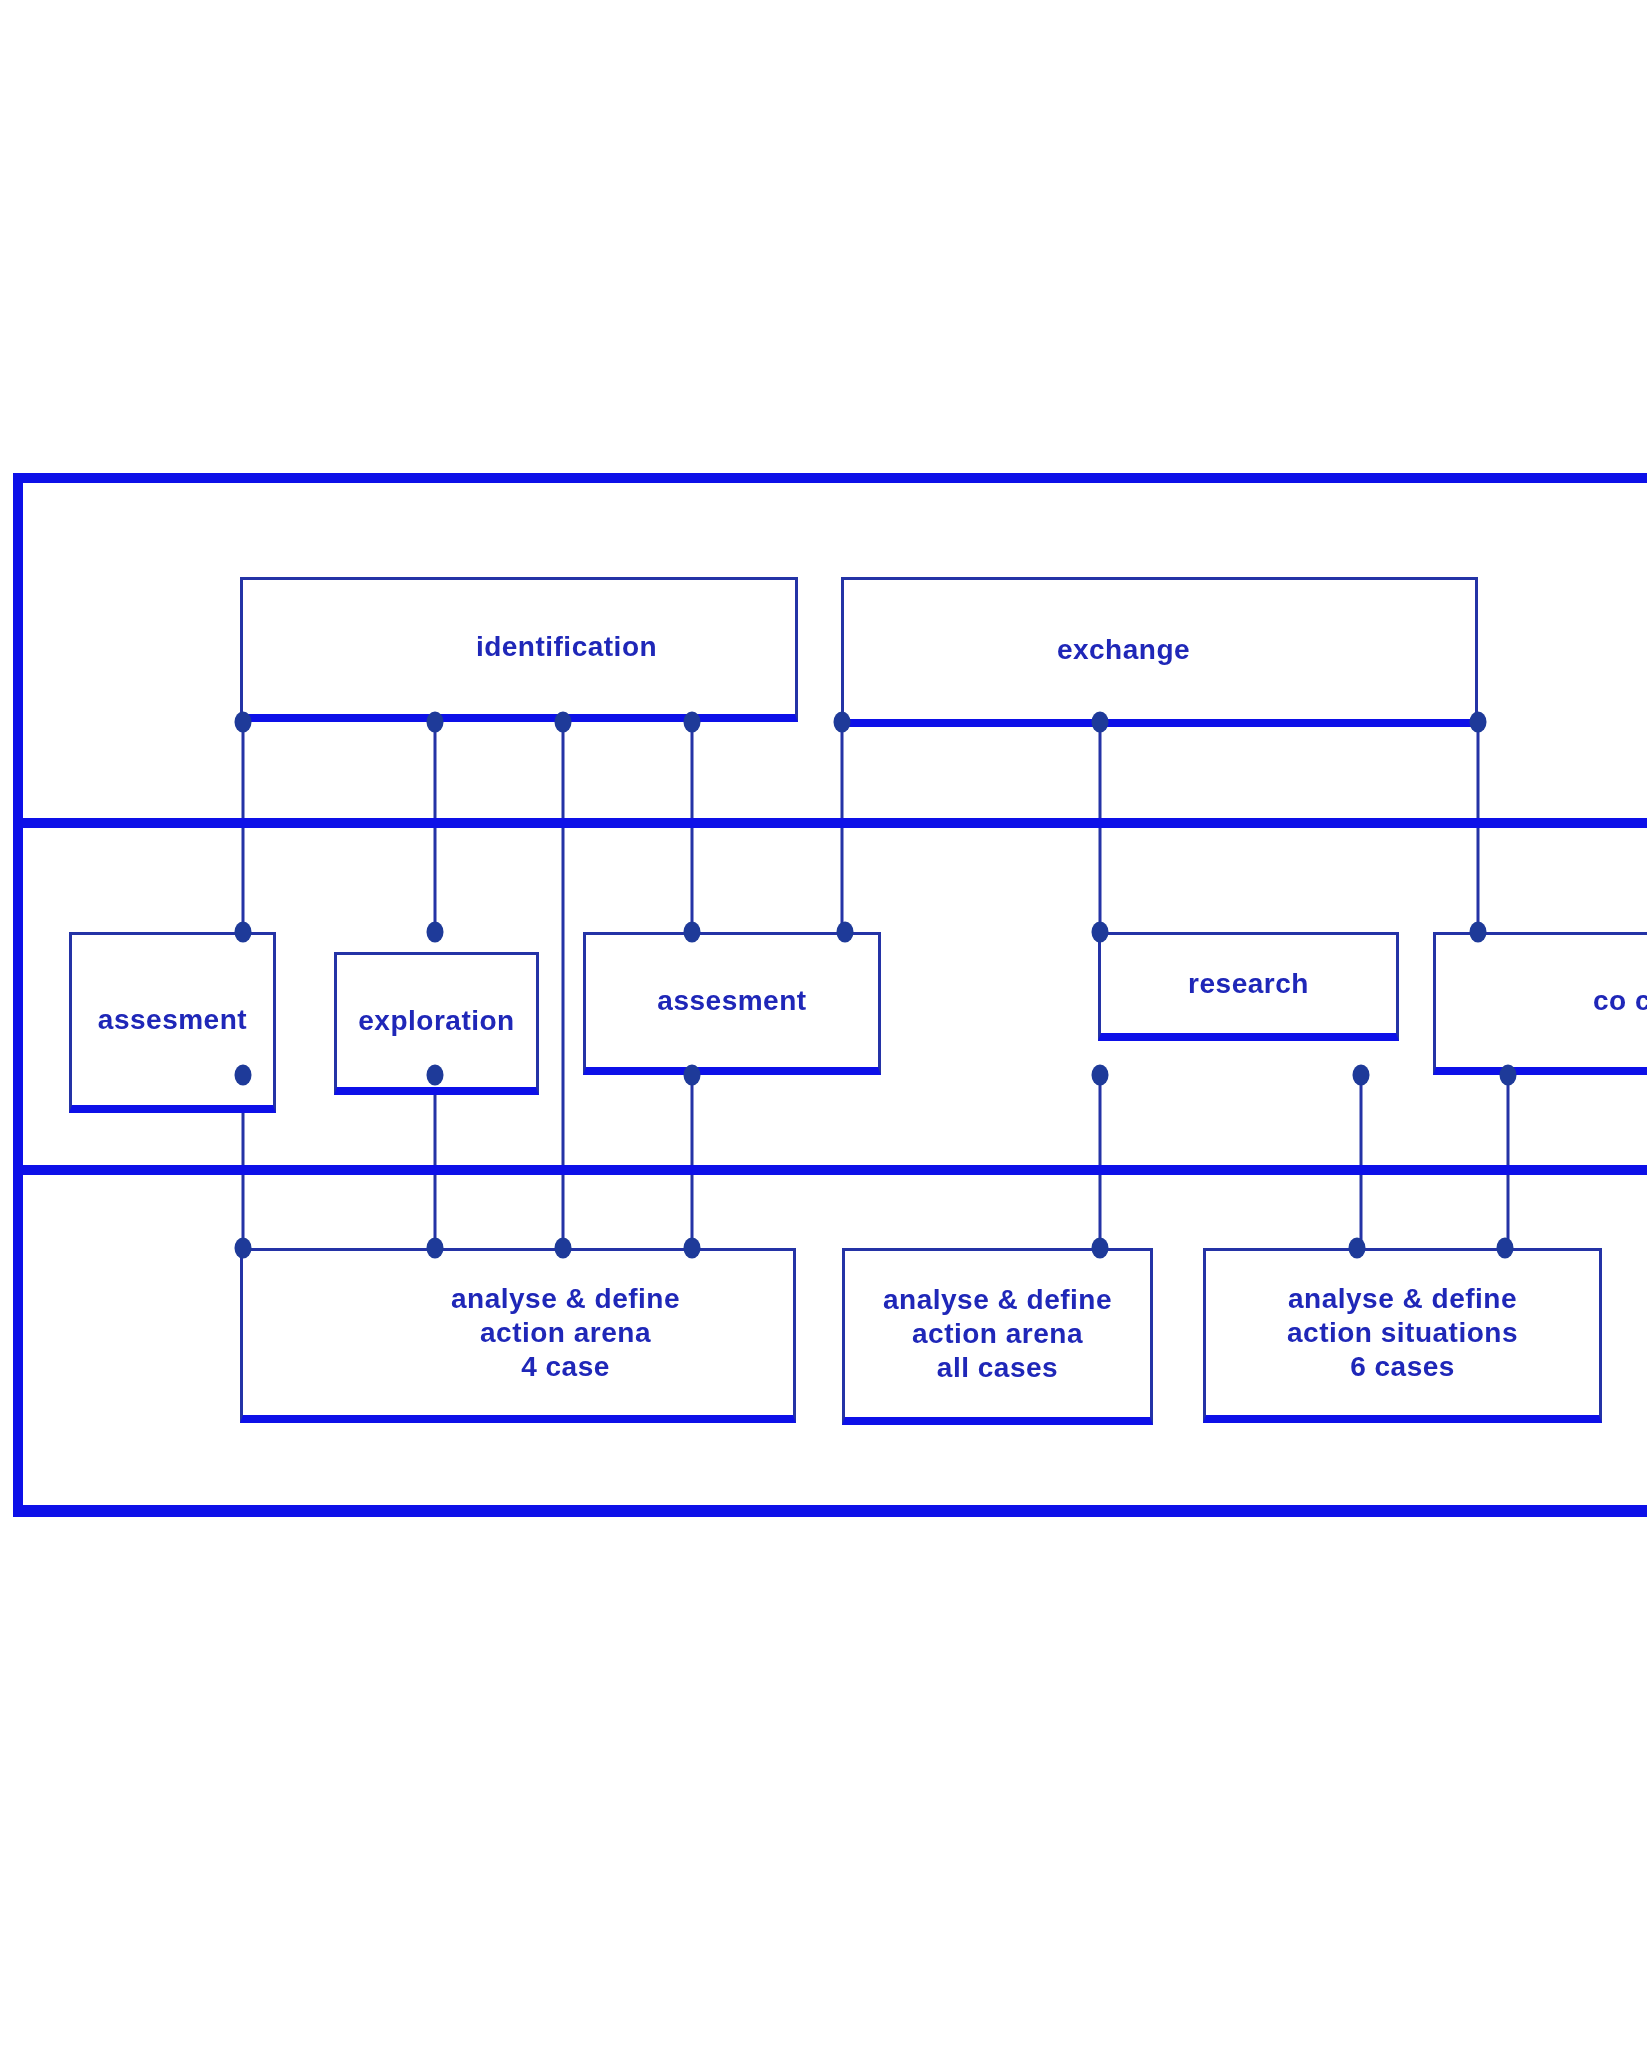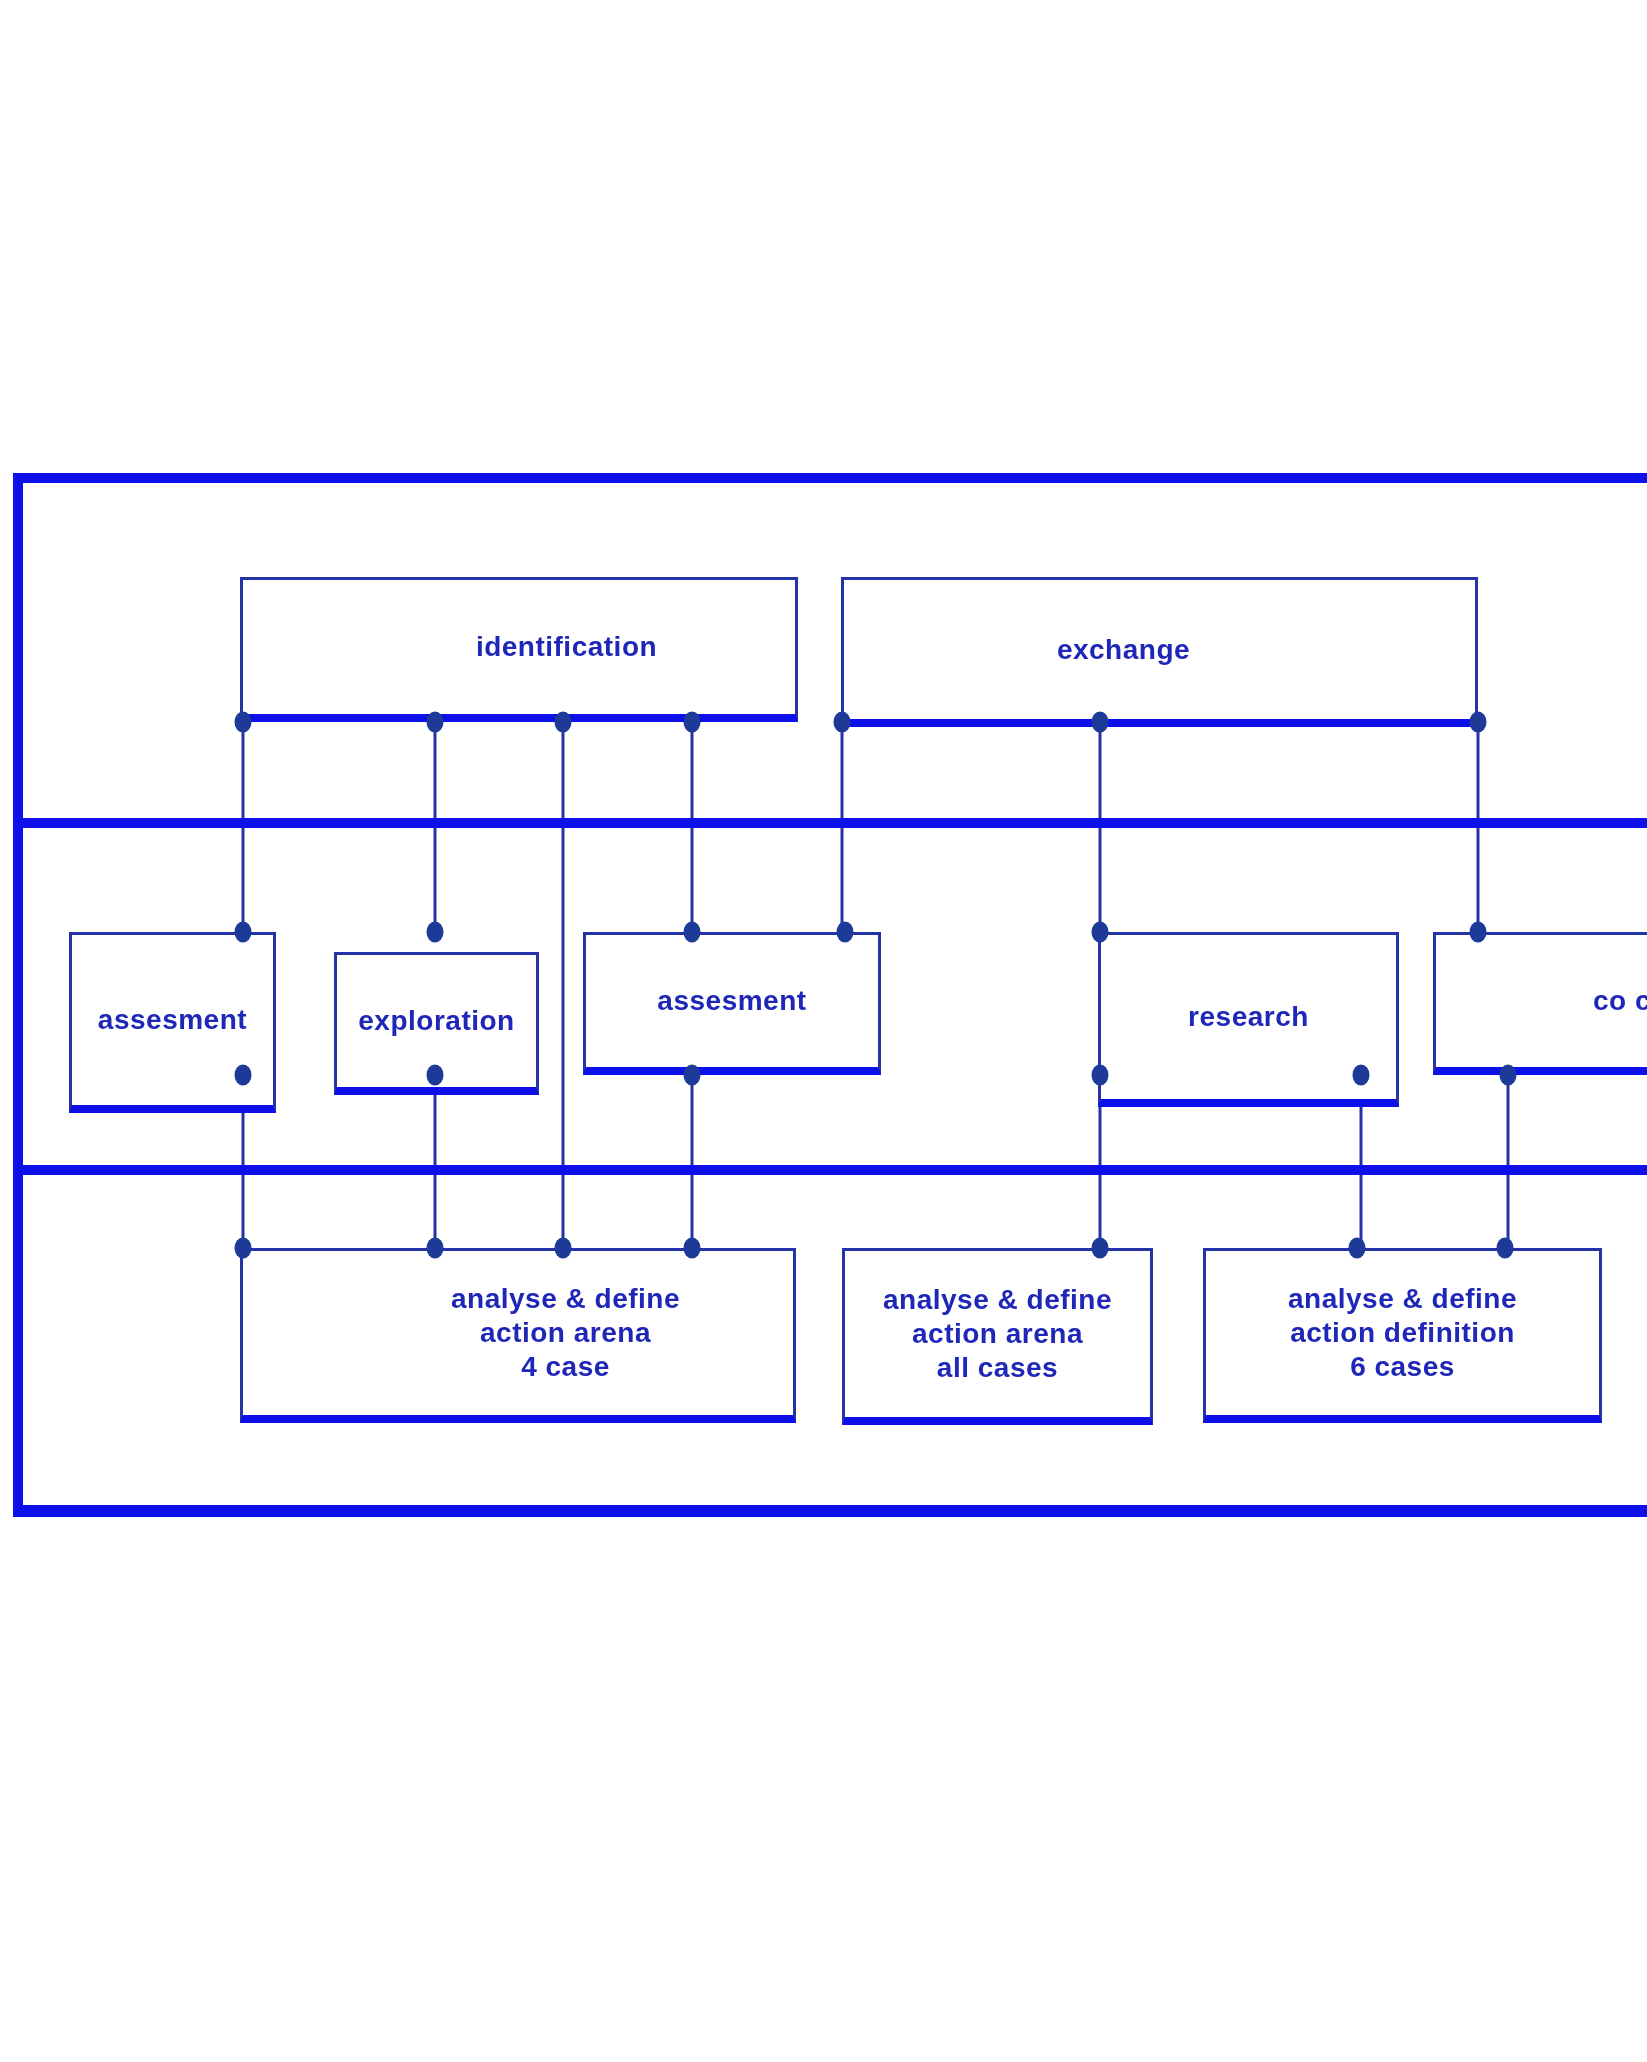--- a/index.html
+++ b/index.html
@@ -77,21 +77,21 @@
 
   <div class="box" style="left:69px;top:932px;width:207px;height:181px;">
     <span class="lbl">assesment</span>
   </div>
   <div class="box" style="left:334px;top:952px;width:205px;height:143px;">
     <span class="lbl">exploration</span>
   </div>
   <div class="box" style="left:583px;top:932px;width:298px;height:143px;">
     <span class="lbl">assesment</span>
   </div>
-  <div class="box" style="left:1098px;top:932px;width:301px;height:175px;">
+  <div class="box" style="left:1098px;top:932px;width:301px;height:109px;">
     <span class="lbl">research</span>
   </div>
   <div class="box" style="left:1433px;top:932px;width:475px;height:143px;">
     <span class="lbl">co creation</span>
   </div>
 
   <div class="box" style="left:240px;top:1248px;width:556px;height:175px;">
     <span class="stack shift-r">
       <span class="lbl">analyse &amp; define</span>
       <span class="lbl">action arena</span>
@@ -101,21 +101,21 @@
   <div class="box" style="left:842px;top:1248px;width:311px;height:177px;">
     <span class="stack">
       <span class="lbl">analyse &amp; define</span>
       <span class="lbl">action arena</span>
       <span class="lbl">all cases</span>
     </span>
   </div>
   <div class="box" style="left:1203px;top:1248px;width:399px;height:175px;">
     <span class="stack">
       <span class="lbl">analyse &amp; define</span>
-      <span class="lbl">action definition</span>
+      <span class="lbl">action situations</span>
       <span class="lbl">6 cases</span>
     </span>
   </div>
 
   <div class="dot" style="left:243px;top:722px;"></div>
   <div class="dot" style="left:435px;top:722px;"></div>
   <div class="dot" style="left:563px;top:722px;"></div>
   <div class="dot" style="left:692px;top:722px;"></div>
   <div class="dot" style="left:842px;top:722px;"></div>
   <div class="dot" style="left:1100px;top:722px;"></div>

